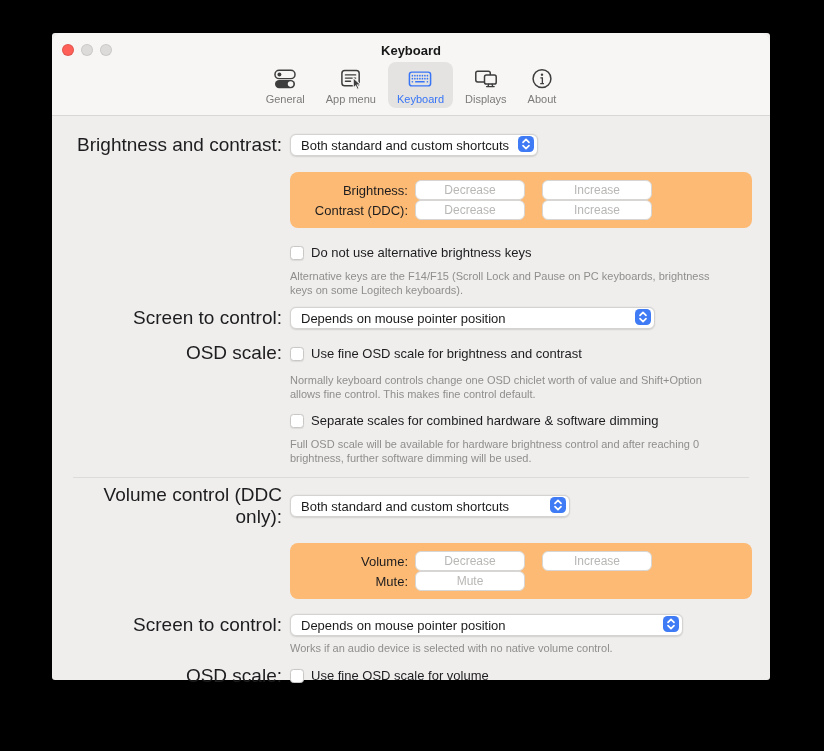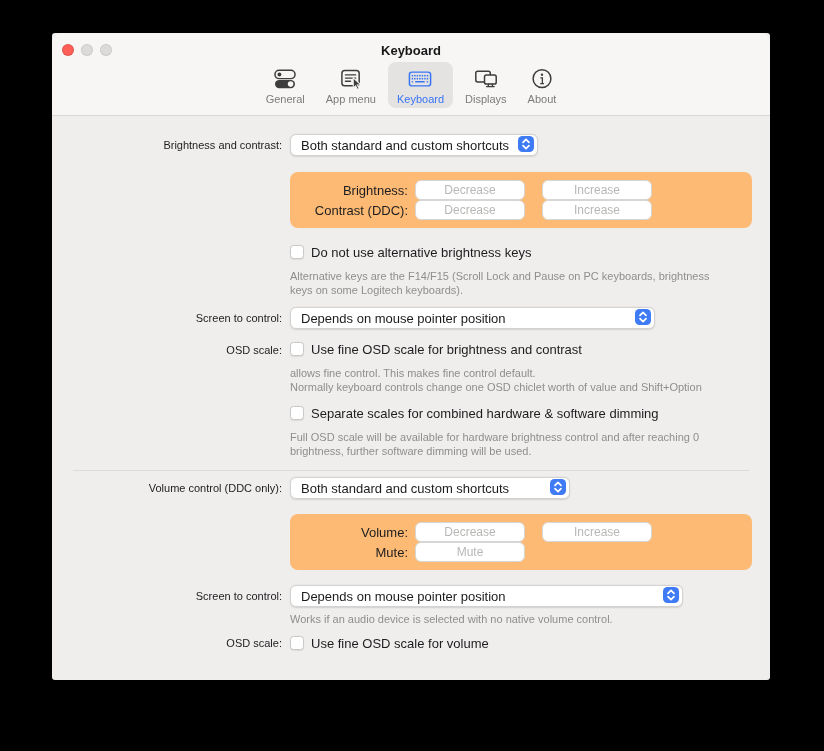--- a/index.html
+++ b/index.html
@@ -24,23 +24,23 @@
     padding: 4px 9px 3px; border-radius: 8px; color: #4a4a4a; cursor: default; }
   .tab .tab-label { font-size: 11px; margin-top: 1px; color: #7c7b7a; }
   .tab.selected { background: #e4e3e1; color: #3875f6; }
   .tab.selected .tab-label { color: #3875f6; }
   .tab svg { display: block; }
 
   
   .content { padding-top: 18px; }
   .row { display: flex; align-items: center; }
   .lbl { width: 230px; flex-shrink: 0; text-align: right; margin-right: 8px;
-    font-size: 11px; color: #1d1d1f; }
+    font-size: 19px; color: #1d1d1f; }
   .spacer { width: 230px; flex-shrink: 0; margin-right: 8px; }
-  .ctl { display: flex; align-items: flex-start; }
+  .ctl { display: flex; align-items: flex-end; }
 
   .popup { height: 22px; background: #fff; border: 1px solid #d4d3d1; border-radius: 6px;
     display: flex; align-items: center; justify-content: space-between;
     padding: 0 3px 0 10px; font-size: 13px; color: #1b1b1d;
     box-shadow: 0 0.5px 1.5px rgba(0,0,0,0.12); }
   .popup .popup-text { white-space: nowrap; overflow: hidden; }
   .popup svg { flex-shrink: 0; margin-left: 6px; }
 
   .groupbox { margin-left: 238px; width: 462px; background: #fdba74; border-radius: 8px;
     padding: 8px 0; display: flex; flex-direction: column; gap: 0; }
@@ -224,22 +224,22 @@
       <div class="lbl">OSD scale:</div>
       <div class="ctl">
         <div class="cb"></div>
         <span class="cb-label">Use fine OSD scale for brightness and contrast</span>
       </div>
     </div>
 
     <div class="row mt6">
       <div class="spacer"></div>
       <div class="help">
+        <div>Normally keyboard controls change one OSD chiclet worth of value and Shift+Option</div>
         <div>allows fine control. This makes fine control default.</div>
-        <div>Normally keyboard controls change one OSD chiclet worth of value and Shift+Option</div>
       </div>
     </div>
 
     <div class="row mt12">
       <div class="spacer"></div>
       <div class="ctl">
         <div class="cb"></div>
         <span class="cb-label">Separate scales for combined hardware &amp; software dimming</span>
       </div>
     </div>

